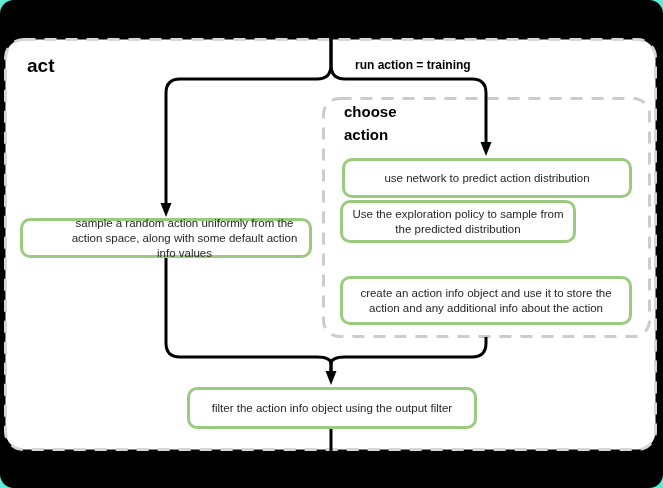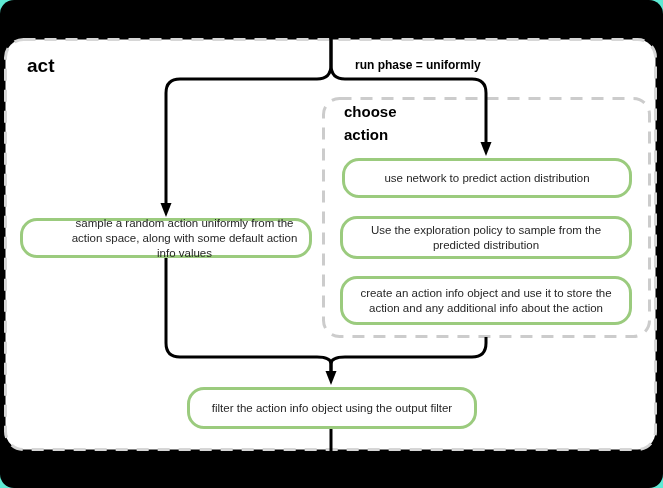--- a/index.html
+++ b/index.html
@@ -14,21 +14,21 @@
     position:absolute;inset:0;
     background:#000000;
     border-radius:14px;
   }
   .layer{position:absolute;left:0;top:0;width:663px;height:488px;}
   .node{
     position:absolute;
     box-sizing:border-box;
     background:#ffffff;
     border:3px solid #9bcb7e;
-    border-radius:17px;
+    border-radius:10px;
     display:flex;align-items:center;justify-content:center;
     text-align:center;
     font-size:11.5px;line-height:15px;color:#262626;
     padding:2px 7px;
   }
   .lane-title{
     position:absolute;left:27px;top:55px;
     font-size:19px;font-weight:bold;color:#000000;
   }
   .branch-label{
@@ -66,27 +66,27 @@
     </g>
     <g fill="#000000" stroke="none">
       <polygon points="166,217 160.5,203 171.5,203"></polygon>
       <polygon points="486,156 480.5,142 491.5,142"></polygon>
       <polygon points="331,385 325.5,371 336.5,371"></polygon>
     </g>
   </svg>
 
   <div class="lane-title">act</div>
 
-  <div class="branch-label right">run phase = uniformly</div>
+  <div class="branch-label right">run action = training</div>
 
   <div class="group-title">choose action</div>
 
   <div class="node" style="left:20px;top:218px;width:292px;height:40px;padding-left:44px;">sample a random action uniformly from the action space, along with some default action info values</div>
 
   <div class="node" style="left:342px;top:158px;width:290px;height:40px;">use network to predict action distribution</div>
 
-  <div class="node" style="left:340px;top:216px;width:292px;height:43px;">Use the exploration policy to sample from the predicted distribution</div>
+  <div class="node" style="left:340px;top:200px;width:236px;height:43px;">Use the exploration policy to sample from the predicted distribution</div>
 
   <div class="node" style="left:340px;top:276px;width:292px;height:49px;">create an action info object and use it to store the action and any additional info about the action</div>
 
   <div class="node" style="left:187px;top:387px;width:290px;height:42px;">filter the action info object using the output filter</div>
 
 </div>
 
 </body></html>

